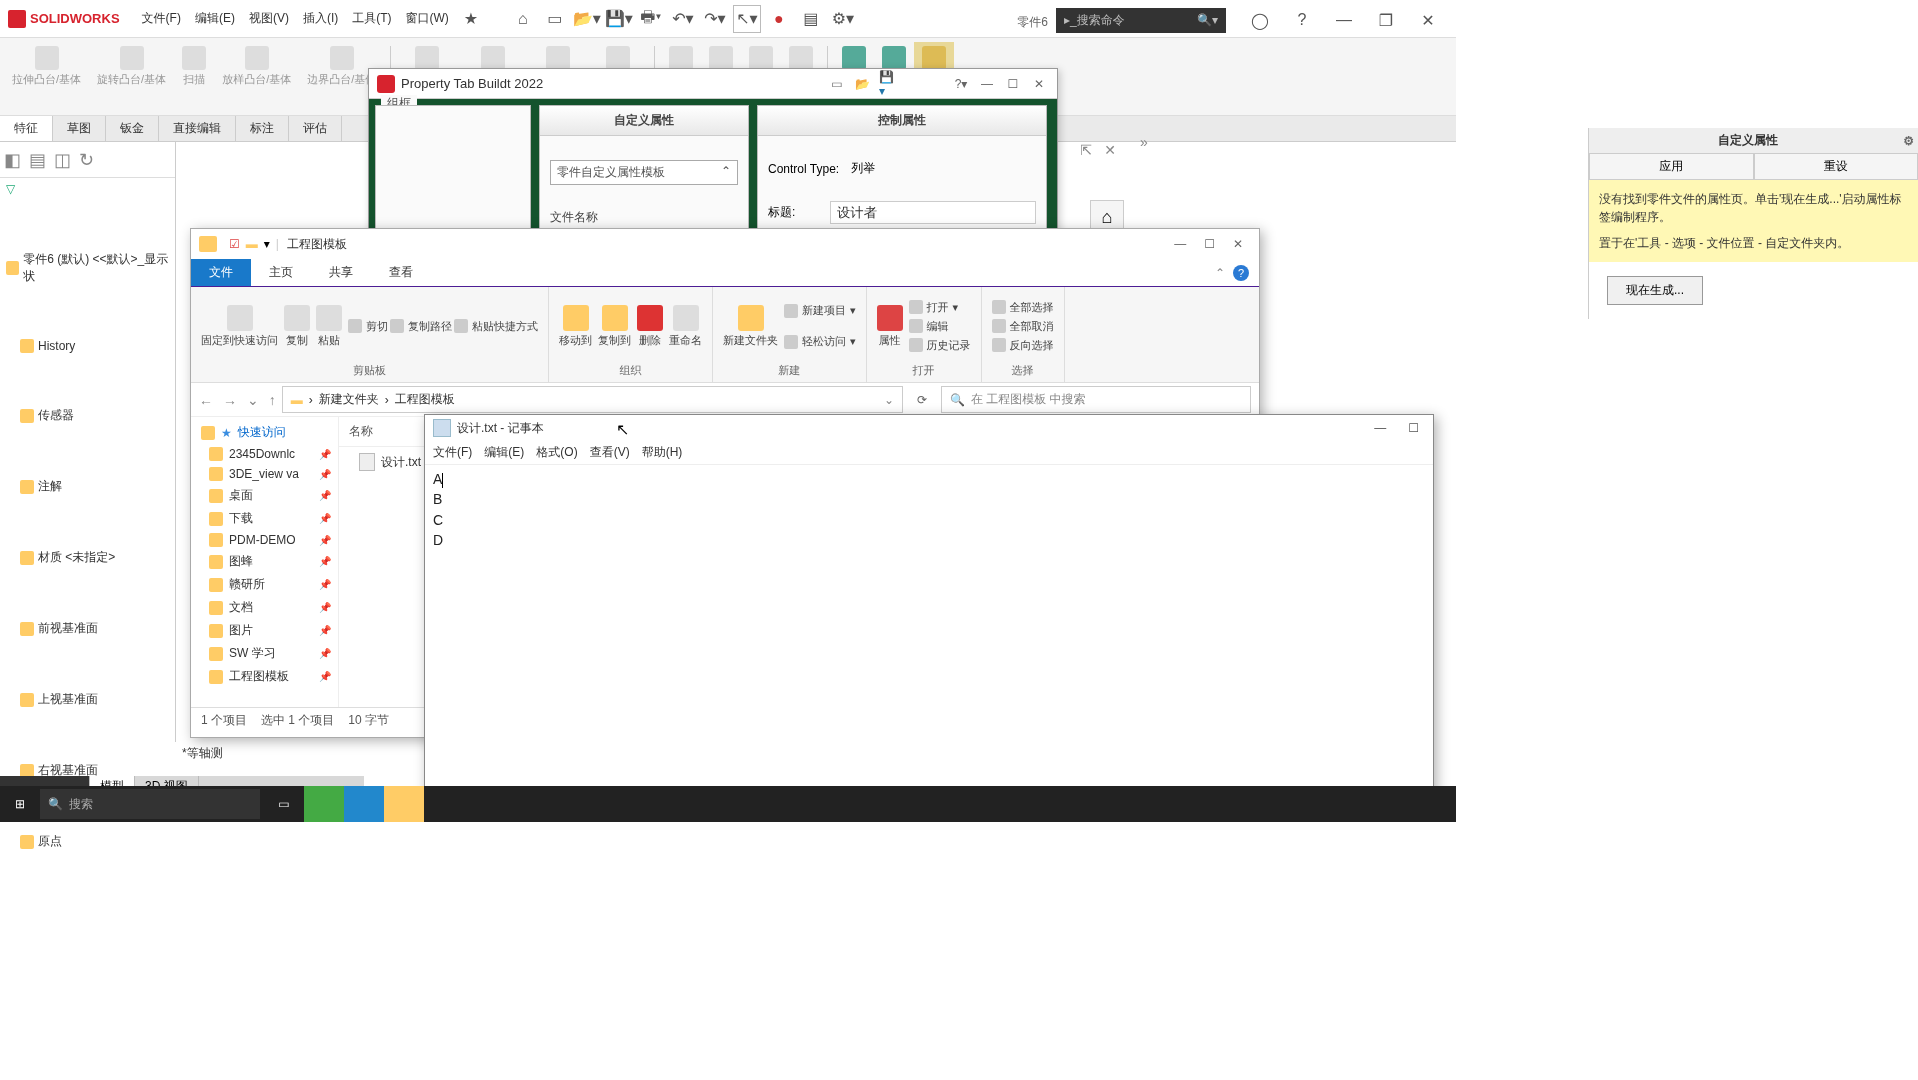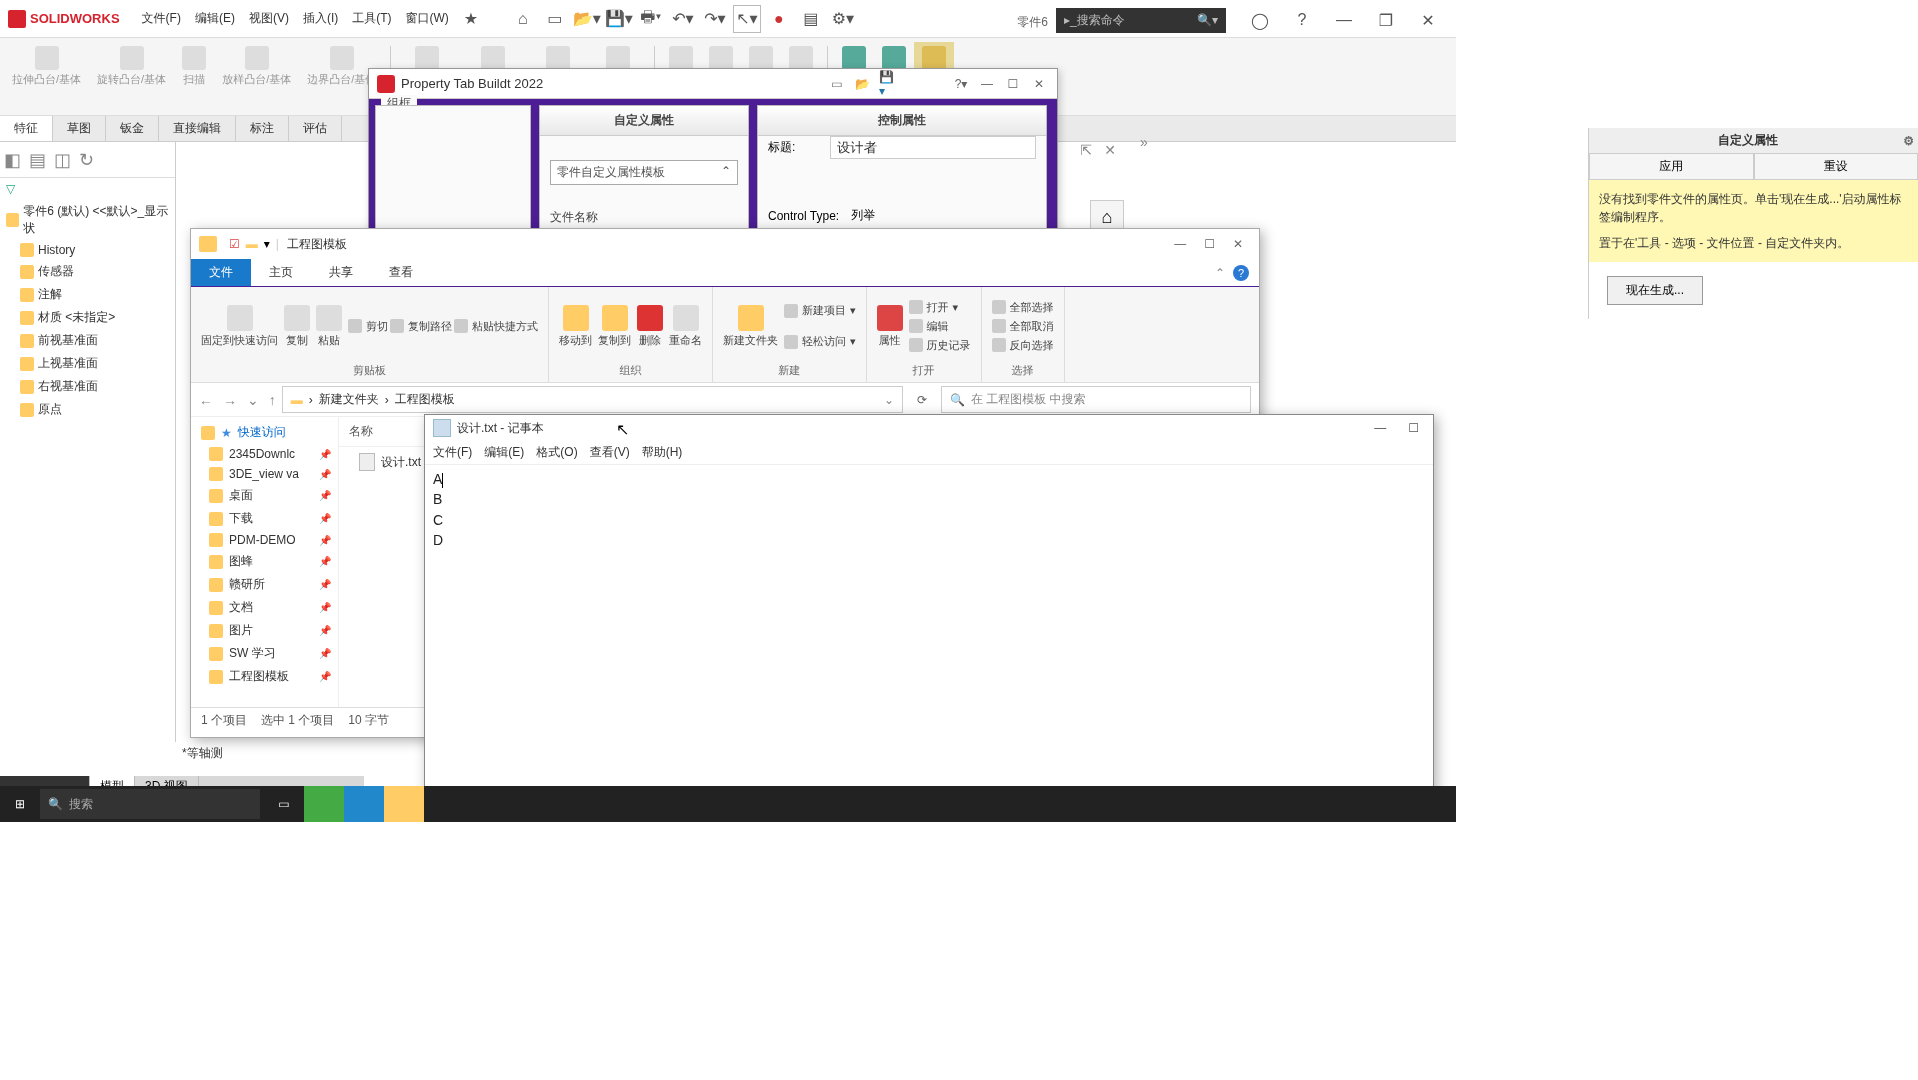--- a/index.html
+++ b/index.html
@@ -20,31 +20,31 @@
 .sw-rbtn .ico { width: 24px; height: 24px; background: #ddd; border-radius: 3px; margin-bottom: 2px; }
 
 .sw-tabbar { height: 26px; background: #eaeaea; display: flex; border-bottom: 1px solid #ccc; }
 .sw-tab { padding: 4px 14px; border-right: 1px solid #ccc; color: #333; }
 .sw-tab.active { background: #fff; font-weight: normal; }
 
 .sw-body { display: flex; height: 600px; }
 .sw-tree { width: 176px; border-right: 1px solid #ccc; background: #fff; }
 .sw-tree-toolbar { height: 36px; border-bottom: 1px solid #ddd; display: flex; align-items: center; padding: 0 4px; gap: 8px; }
 .sw-tree-toolbar span { font-size: 18px; color: #888; }
-.sw-tree-item { padding: 3px 4px 3px 20px; color: #333; display: flex; align-items: center; }
+.sw-tree-item { padding: 3px 4px 3px 20px; color: #333; display: flex; align-items: center; margin-top: 48px; }
 .sw-tree-item::before { content: ""; width: 14px; height: 14px; background: #fc6; margin-right: 4px; border-radius: 2px; }
 .sw-tree-root { font-weight: normal; background: #fff; padding-left: 6px; }
 
 .sw-statusbar { height: 22px; background: #eaeaea; border-top: 1px solid #ccc; padding: 2px 8px; color: #333; }
 .sw-viewtabs { height: 22px; background: #d8d8d8; display: flex; }
 .sw-viewtabs span { padding: 2px 10px; border-right: 1px solid #bbb; }
 .sw-viewtabs .active { background: #fff; }
 
 
-.ptb { position: absolute; left: 368px; top: 68px; width: 690px; background: #4c1d95; border: 1px solid #999; box-shadow: 2px 2px 8px rgba(0,0,0,.2); }
+.ptb { position: absolute; left: 368px; top: 68px; width: 690px; background: #14532d; border: 1px solid #999; box-shadow: 2px 2px 8px rgba(0,0,0,.2); }
 .ptb-title { height: 30px; display: flex; align-items: center; padding: 0 8px; background: #fff; border-bottom: 1px solid #ccc; }
 .ptb-title .lg { width: 18px; height: 18px; background: #d7232e; border-radius: 3px; margin-right: 6px; }
 .ptb-title-txt { font-size: 13px; color: #333; }
 .ptb-title-tools { margin-left: auto; display: flex; gap: 6px; }
 .ptb-title-tools span { width: 20px; height: 20px; display: inline-flex; align-items: center; justify-content: center; color: #666; }
 .ptb-cols { display: flex; padding: 6px; gap: 8px; }
 .ptb-col { border: 1px solid #bbb; background: #fafafa; }
 .ptb-col-hdr { text-align: center; padding: 6px; color: #444; font-weight: bold; background: linear-gradient(#fff,#e8e8e8); border-bottom: 1px solid #ccc; }
 .ptb-c1 { width: 156px; height: 130px; position: relative; }
 .ptb-c1-hdr { position: absolute; left: 6px; top: -10px; background: #fafafa; padding: 0 6px; color: #555; }
@@ -302,27 +302,27 @@
             <span>⌃</span>
         </div>
       </div>
       <div class="ptb-field" style="padding-top:0">
         <div class="ptb-label">文件名称</div>
         <div class="ptb-input">[SW-文件名称]</div>
       </div>
     </div>
     <div class="ptb-col ptb-c3">
       <div class="ptb-col-hdr">控制属性</div>
+      <div class="ptb-field" style="display:flex;gap:12px;align-items:center">
+        <span>Control Type:</span>
+        <span>列举</span>
+      </div>
       <div class="ptb-field" style="display:flex;gap:12px;align-items:center;padding-top:0">
         <span style="width:50px">标题:</span>
         <input class="ptb-input" style="border-color: rgb(204, 204, 204); flex: 1 1 0%;" value="设计者">
-      </div>
-      <div class="ptb-field" style="display:flex;gap:12px;align-items:center">
-        <span>Control Type:</span>
-        <span>列举</span>
       </div>
     </div>
   </div>
 </div>
 
 <div class="small-x" style="left:1076px;top:140px">⇱</div>
 <div class="small-x" style="left:1100px;top:140px">✕</div>
 <div class="small-x" style="left:1134px;top:132px">»</div>
 <div style="position:absolute;left:1090px;top:200px;width:34px;height:34px;border:1px solid #ccc;background:#f5f5f5;display:flex;align-items:center;justify-content:center;font-size:18px">⌂</div>
 

